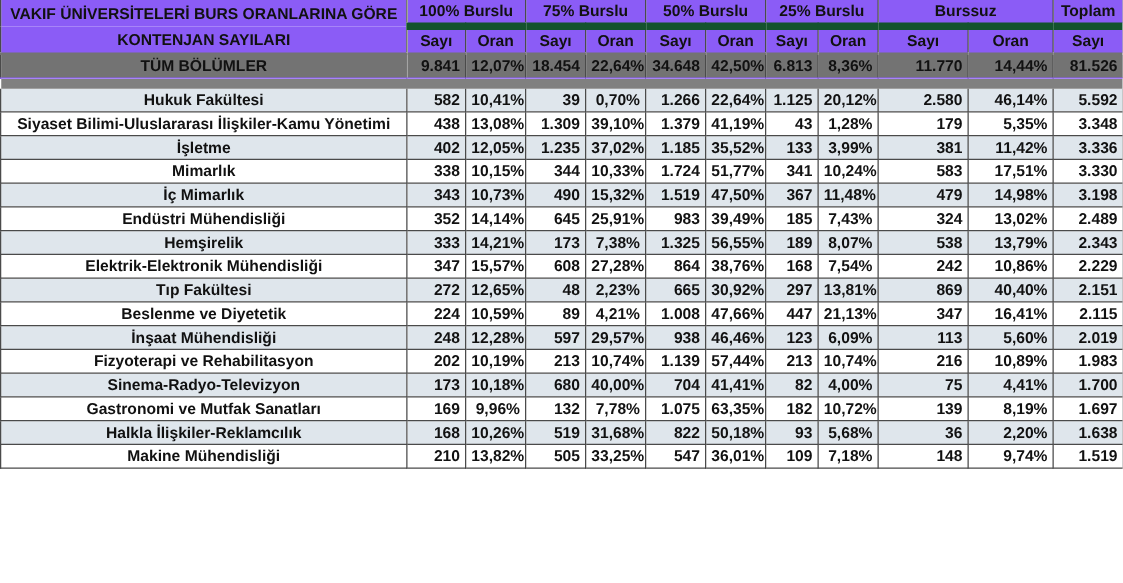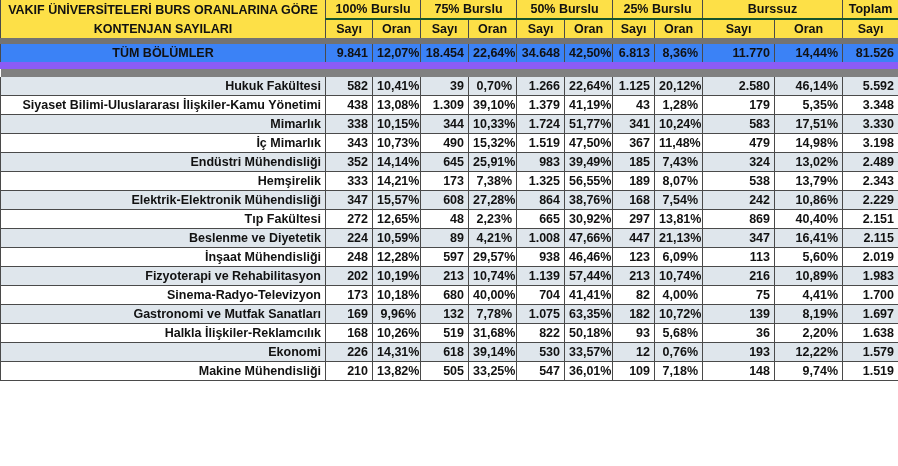--- a/index.html
+++ b/index.html
@@ -15,29 +15,29 @@
   }
   td, th {
     padding: 0 4px;
     white-space: nowrap;
     overflow: hidden;
     border-left: 1px solid #4a4a4a;
     border-right: 1px solid #4a4a4a;
     line-height: 18px;
     height: 18px;
   }
-  thead th { background: #fde047; font-weight: bold; text-align: center; }
+  thead th { background: #8b5cf6; font-weight: bold; text-align: center; }
   .title-cell { text-align: center; font-size: 12.5px; }
-  .group-hdr { border-bottom: 2px solid #14532d; }
-  .sub-hdr { border-bottom: 6px solid #737373; }
-  .summary td { background: #3b82f6; border-bottom: 7px solid #8b5cf6; text-align: right; margin-top: 36px; }
+  .group-hdr { border-bottom: 6px solid #14532d; }
+  .sub-hdr { border-bottom: 2px solid #737373; }
+  .summary td { background: #737373; border-bottom: 1px solid #8b5cf6; text-align: right; margin-top: 36px; }
   .summary td.label { text-align: center; }
   .sep td { background: #808080; height: 8px; line-height: 8px; padding: 0; border-left: none; border-right: none; }
   tbody.rows td { text-align: right; border-bottom: 1px solid #4a4a4a; height: 18px; }
-  tbody.rows td.name { text-align: right; }
+  tbody.rows td.name { text-align: center; }
   tbody.rows tr:nth-child(odd) td { background: #dfe6ec; }
   tbody.rows tr:nth-child(even) td { background: #ffffff; }
   .center { text-align: center !important; }
 </style>
 </head>
 <body>
 
 <table>
   <colgroup>
     <col style="width:325px">
@@ -120,20 +120,34 @@
         <td>39,10%</td>
         <td>1.379</td>
         <td>41,19%</td>
         <td>43</td>
         <td>1,28%</td>
         <td>179</td>
         <td>5,35%</td>
         <td>3.348</td>
       </tr>
       <tr>
+        <td class="name">İşletme</td>
+        <td>402</td>
+        <td>12,05%</td>
+        <td>1.235</td>
+        <td>37,02%</td>
+        <td>1.185</td>
+        <td>35,52%</td>
+        <td>133</td>
+        <td>3,99%</td>
+        <td>381</td>
+        <td>11,42%</td>
+        <td>3.336</td>
+      </tr>
+      <tr>
         <td class="name">Mimarlık</td>
         <td>338</td>
         <td>10,15%</td>
         <td>344</td>
         <td>10,33%</td>
         <td>1.724</td>
         <td>51,77%</td>
         <td>341</td>
         <td>10,24%</td>
         <td>583</td>
@@ -288,34 +302,20 @@
         <td>31,68%</td>
         <td>822</td>
         <td>50,18%</td>
         <td>93</td>
         <td>5,68%</td>
         <td>36</td>
         <td>2,20%</td>
         <td>1.638</td>
       </tr>
       <tr>
-        <td class="name">Ekonomi</td>
-        <td>226</td>
-        <td>14,31%</td>
-        <td>618</td>
-        <td>39,14%</td>
-        <td>530</td>
-        <td>33,57%</td>
-        <td>12</td>
-        <td>0,76%</td>
-        <td>193</td>
-        <td>12,22%</td>
-        <td>1.579</td>
-      </tr>
-      <tr>
         <td class="name">Makine Mühendisliği</td>
         <td>210</td>
         <td>13,82%</td>
         <td>505</td>
         <td>33,25%</td>
         <td>547</td>
         <td>36,01%</td>
         <td>109</td>
         <td>7,18%</td>
         <td>148</td>

